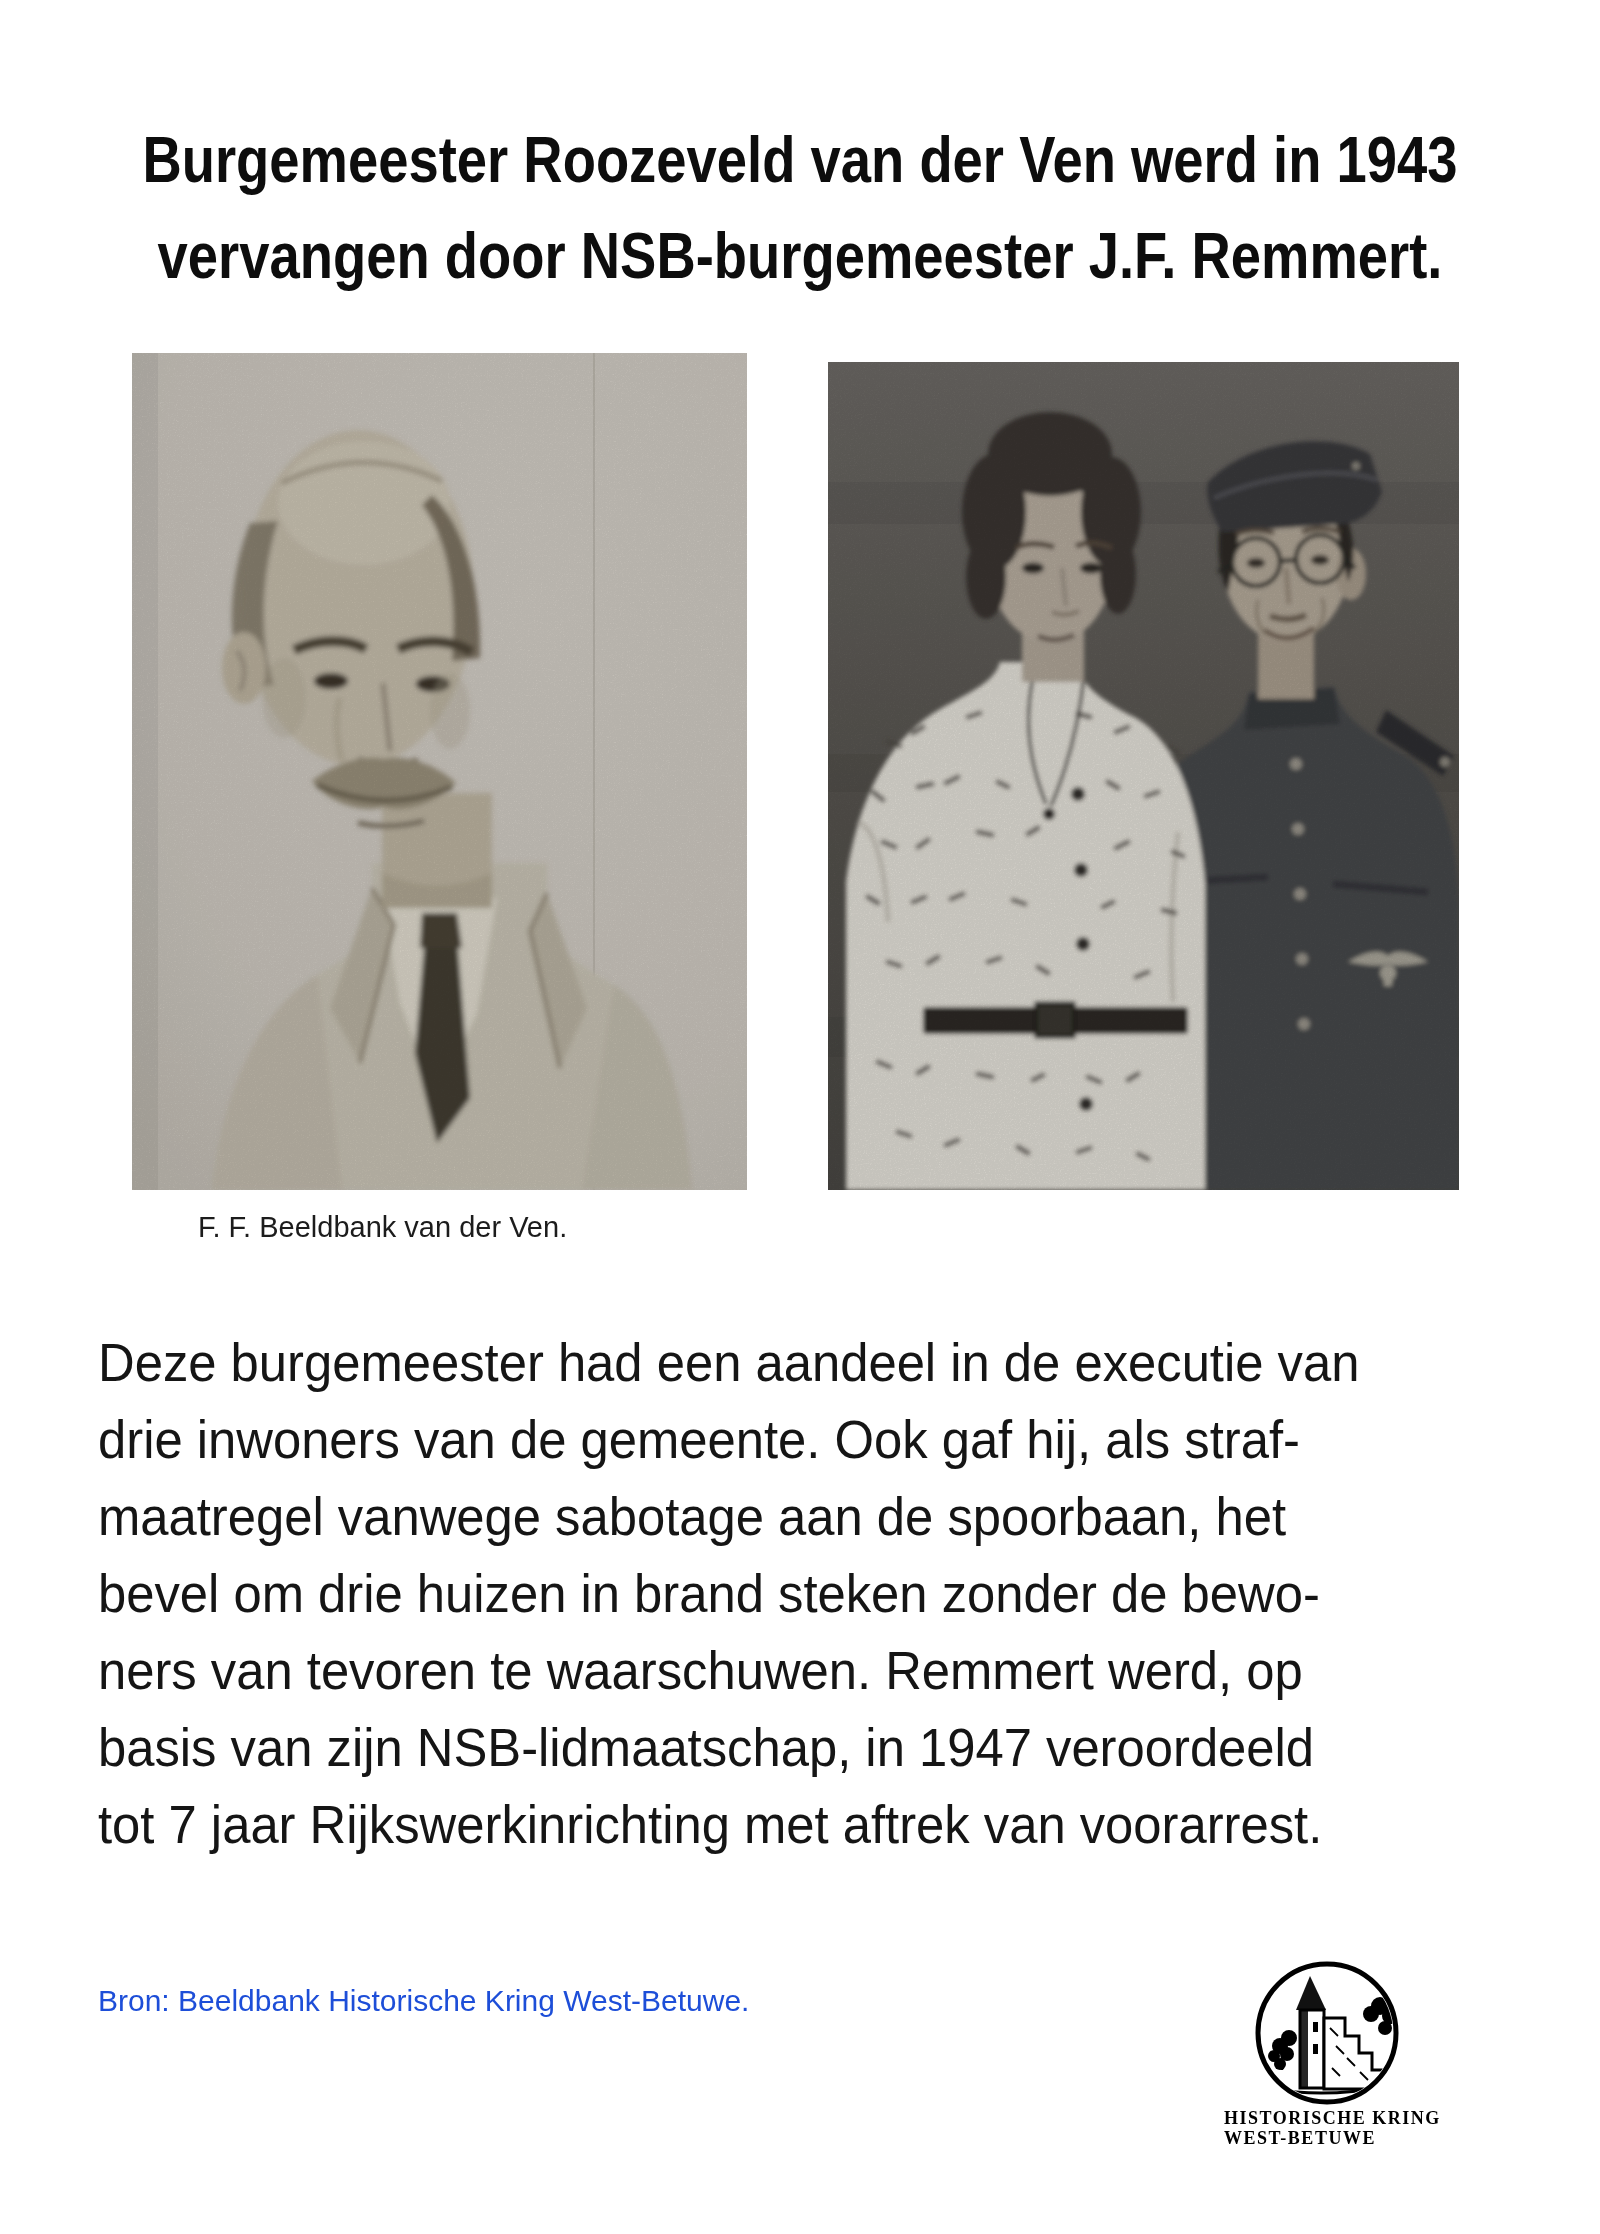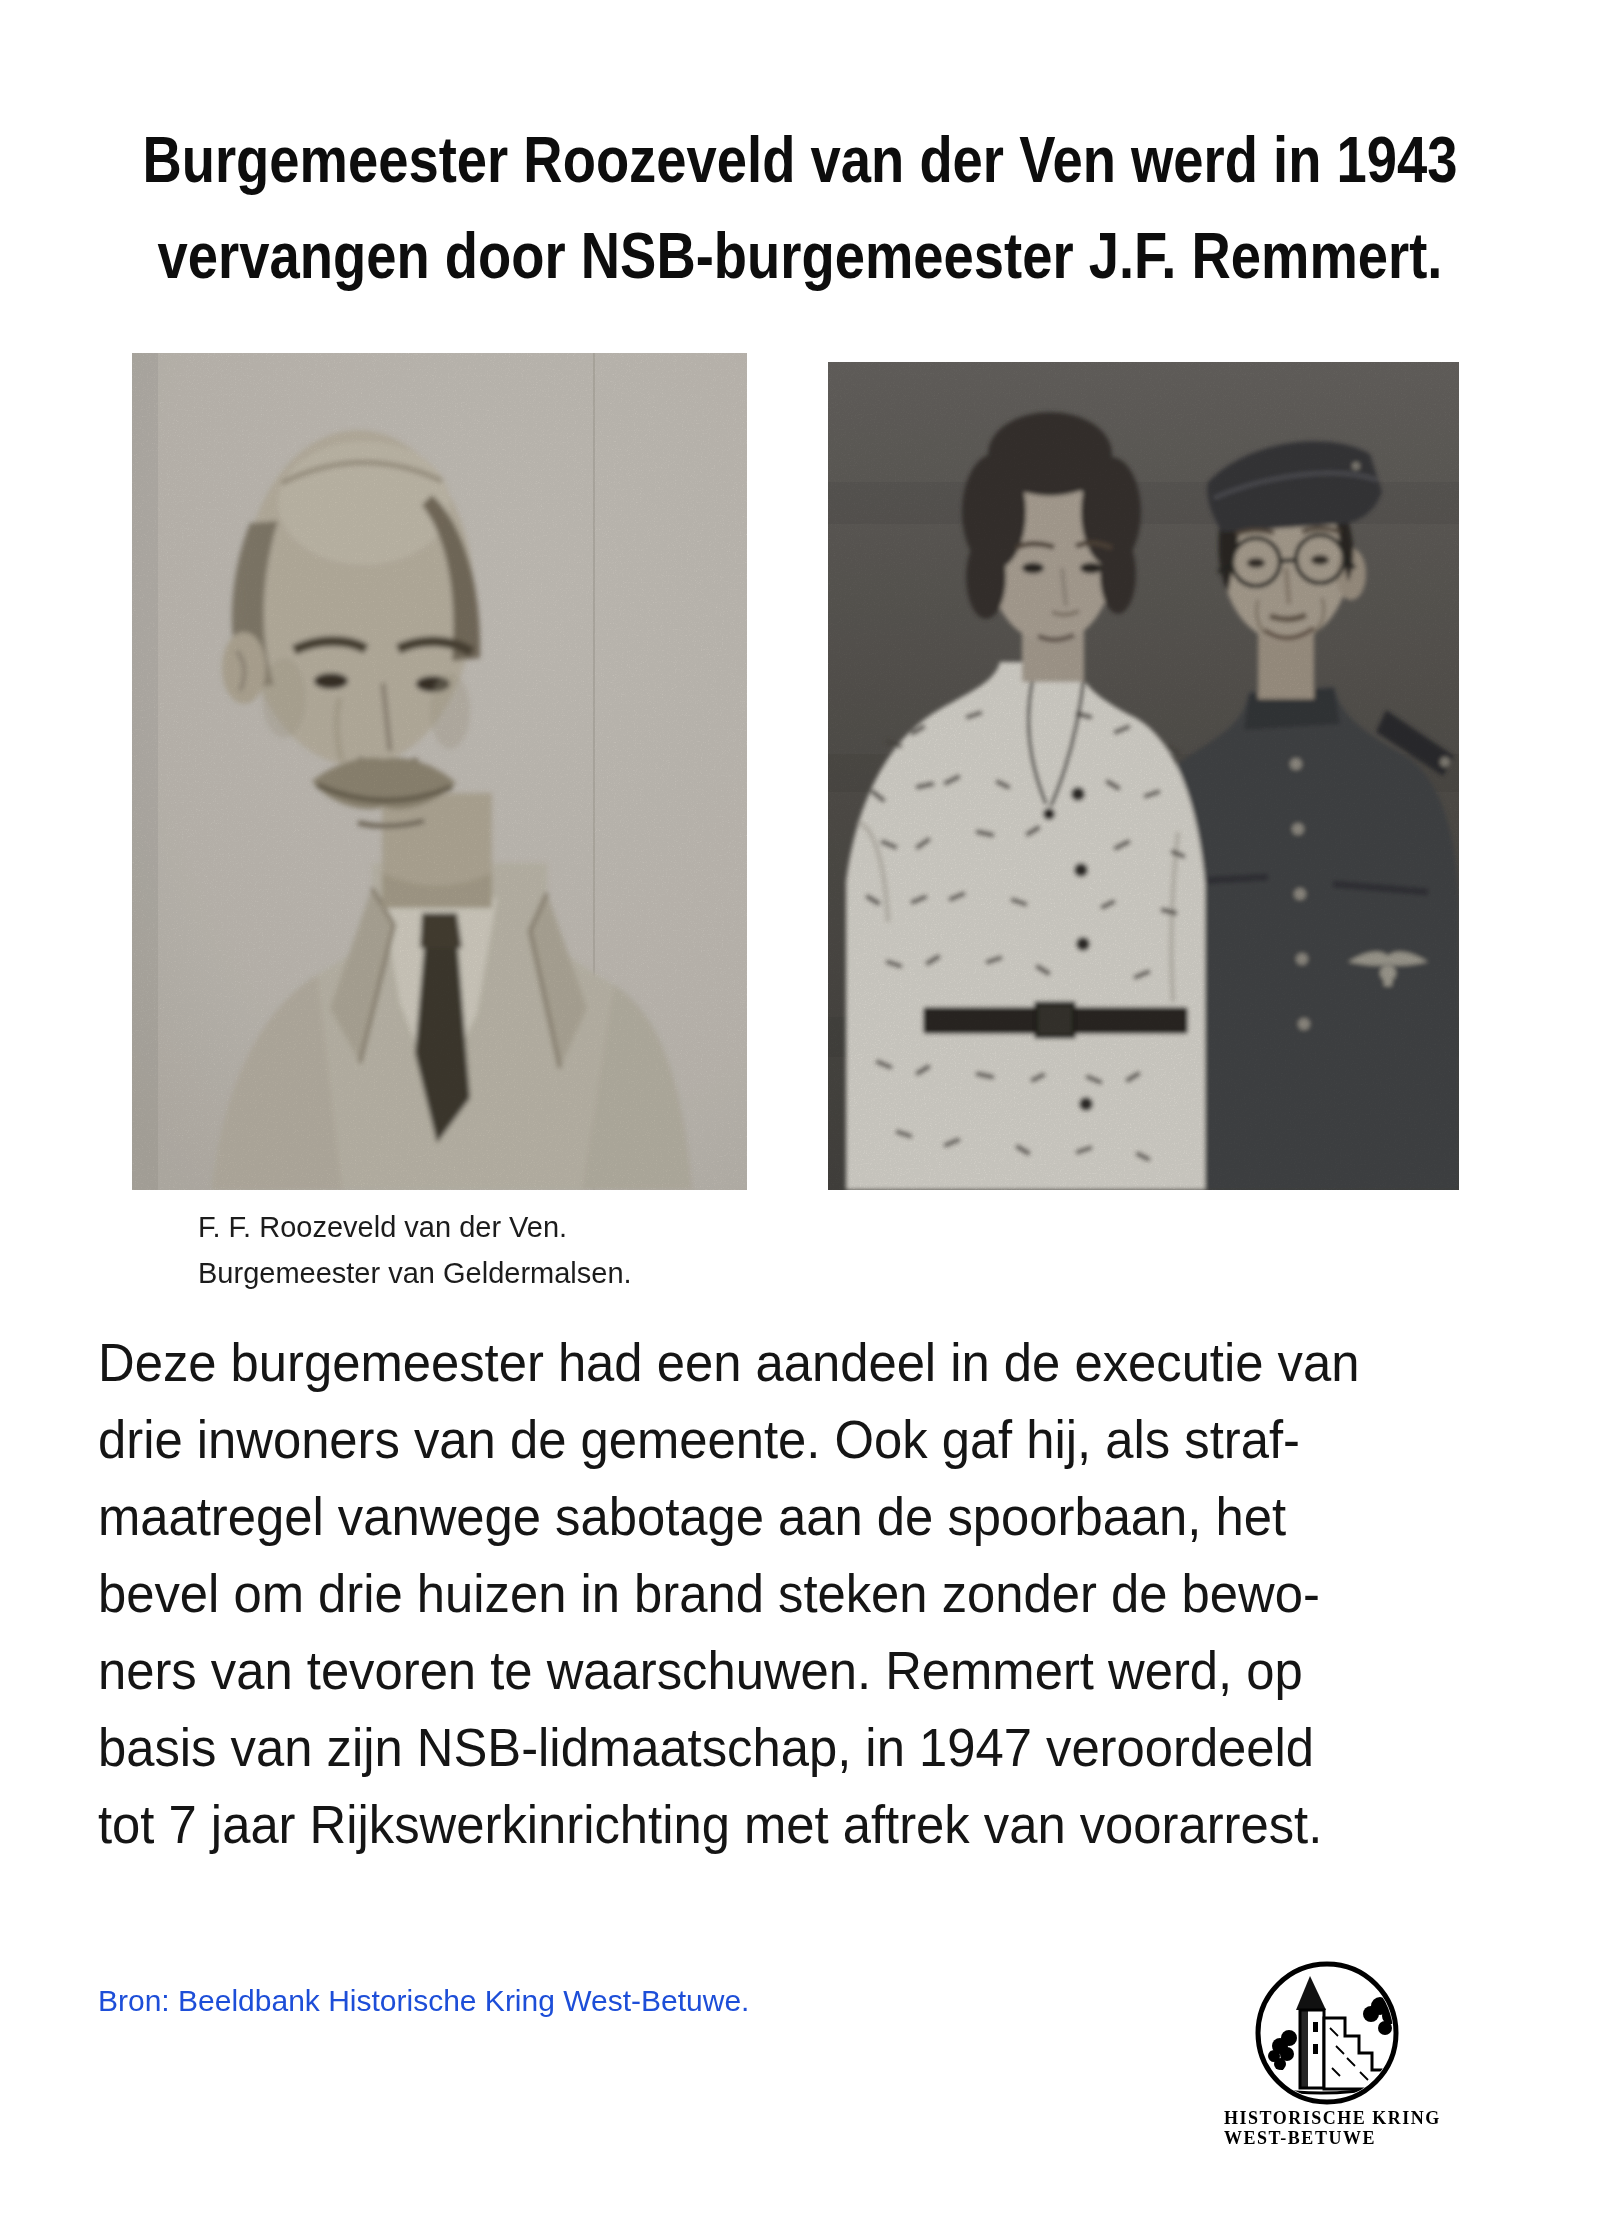--- a/index.html
+++ b/index.html
@@ -267,22 +267,21 @@
         <ellipse cx="263" cy="206" rx="11" ry="5.5" fill="#2e2a26"></ellipse>
         <path d="M234,206 L238,244" stroke="#9c9285" stroke-width="4" fill="none"></path>
         <path d="M224,250 Q237,256 251,249" stroke="#8c8072" stroke-width="4" fill="none"></path>
         <path d="M210,274 Q226,282 246,273" stroke="#6e6156" stroke-width="5" fill="none"></path>
       </g>
       <rect x="0" y="0" width="631" height="828" filter="url(#grainR)" opacity="0.14"></rect>
     </svg>
   </figure>
 
   <div class="caption caption-left">
-    <div>F. F. Roozeveld van der Ven.</div>
-    <div>Burgemeester van Geldermalsen.</div>
+    <div>F. F. Beeldbank van der Ven.</div>
   </div>
 
   <div class="bodytext">
     <div>Deze burgemeester had een aandeel in de executie van</div>
     <div>drie inwoners van de gemeente. Ook gaf hij, als straf-</div>
     <div>maatregel vanwege sabotage aan de spoorbaan, het</div>
     <div>bevel om drie huizen in brand steken zonder de bewo-</div>
     <div>ners van tevoren te waarschuwen. Remmert werd, op</div>
     <div>basis van zijn NSB-lidmaatschap, in 1947 veroordeeld</div>
     <div>tot 7 jaar Rijkswerkinrichting met aftrek van voorarrest.</div>

